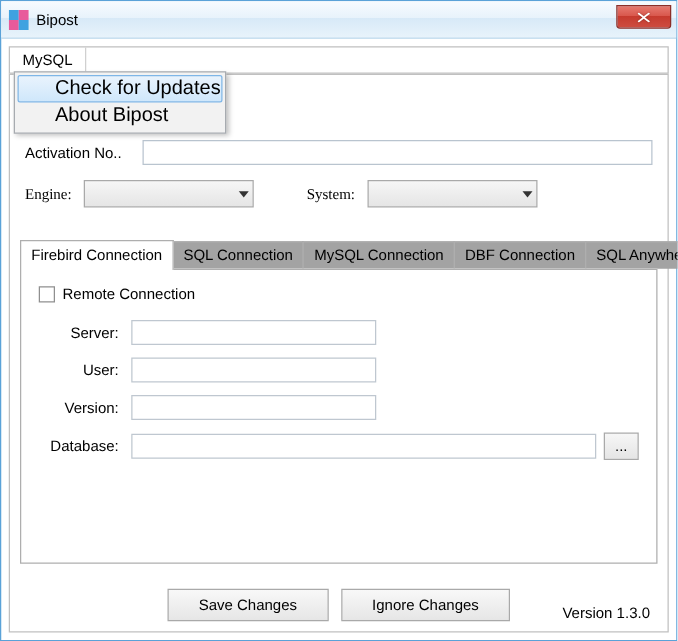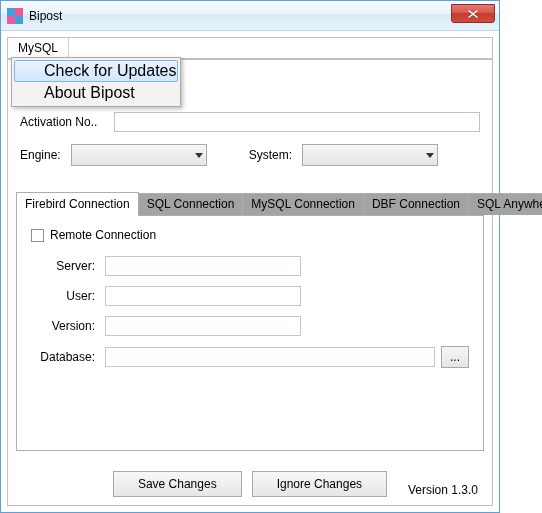--- a/index.html
+++ b/index.html
@@ -1,17 +1,17 @@
 <!DOCTYPE html>
 <html><head>
 <meta charset="utf-8">
 <style>
   * { box-sizing: border-box; font-family: "Segoe UI", Tahoma, sans-serif; }
   body { margin: 0; background: #fff; width: 542px; height: 513px; overflow: hidden; }
-  .window { width: 500px; height: 513px; border: 1px solid #5aa2d8; background: #fff; position: relative; }
+  .window { width: 542px; height: 513px; border: 1px solid #5aa2d8; background: #fff; position: relative; }
   
   .titlebar {
     height: 30px;
     background: linear-gradient(to bottom, #f7fbff 0%, #e8f3fb 45%, #d7e9f7 46%, #e8f3fb 100%);
     border-bottom: 1px solid #b8d6eb;
     display: flex; align-items: center; padding: 0 0 0 6px;
     position: relative;
   }
   .app-icon {
     width: 16px; height: 16px; margin-right: 6px;
@@ -68,21 +68,21 @@
   .client { position: absolute; left: 6px; right: 6px; top: 58px; bottom: 6px; border: 1px solid #c0c0c0; padding: 0; }
   .form-top { padding: 8px 12px 0 12px; font-size: 12px; }
   .row { display: flex; align-items: center; margin-bottom: 6px; }
   .row label { width: 94px; text-align: left; color: #000; }
   .text-input {
     flex: 1; height: 20px; border: 1px solid #b9c4cf; background: #fff;
     padding: 1px 4px; font-size: 12px;
   }
   .partial-label { color: #000; }
   .row2 { display:flex; align-items:center; gap:6px; margin-top:12px; margin-bottom:12px; }
-  .row2 label { font-size:12px; margin-right:4px; }
+  .row2 label { font-size:12px; margin-right:4px;font-family:Liberation Serif, serif; }
   .combo {
     flex:1; height:22px; border:1px solid #a9a9a9;
     background: linear-gradient(to bottom,#f6f6f6,#e5e5e5);
     display:flex; align-items:center; justify-content:flex-end;
     padding-right:3px; position:relative;
   }
   .combo .arrow {
     width:0;height:0;border-left:4px solid transparent;border-right:4px solid transparent;border-top:5px solid #333;
   }
   .spacer-mid { width:30px; }

